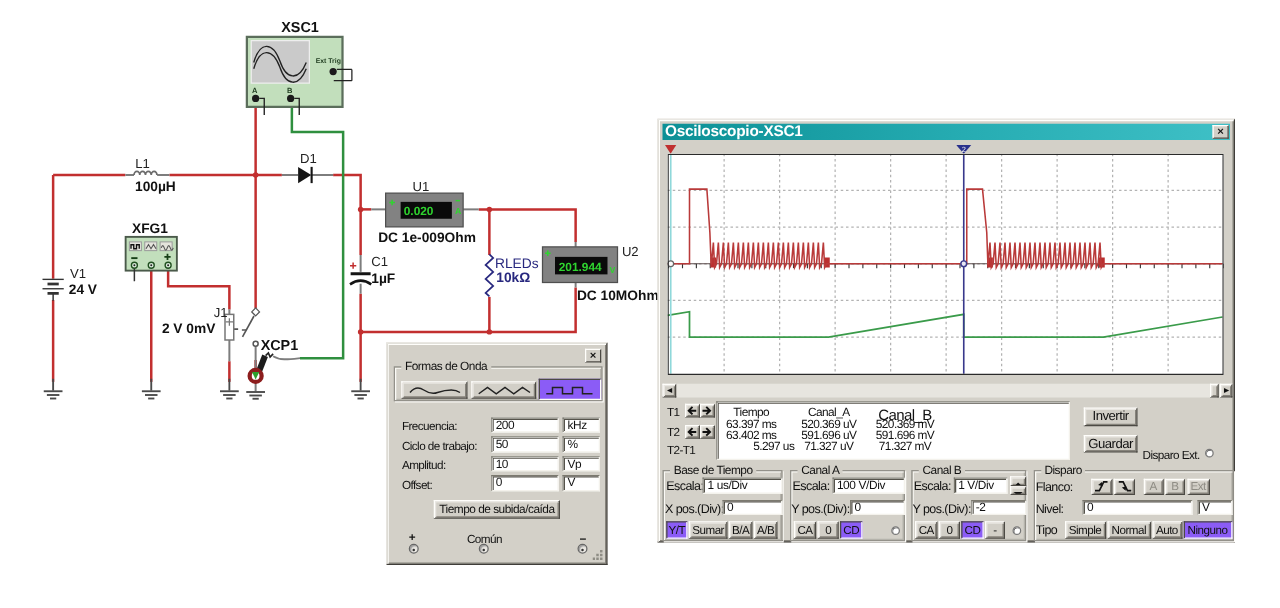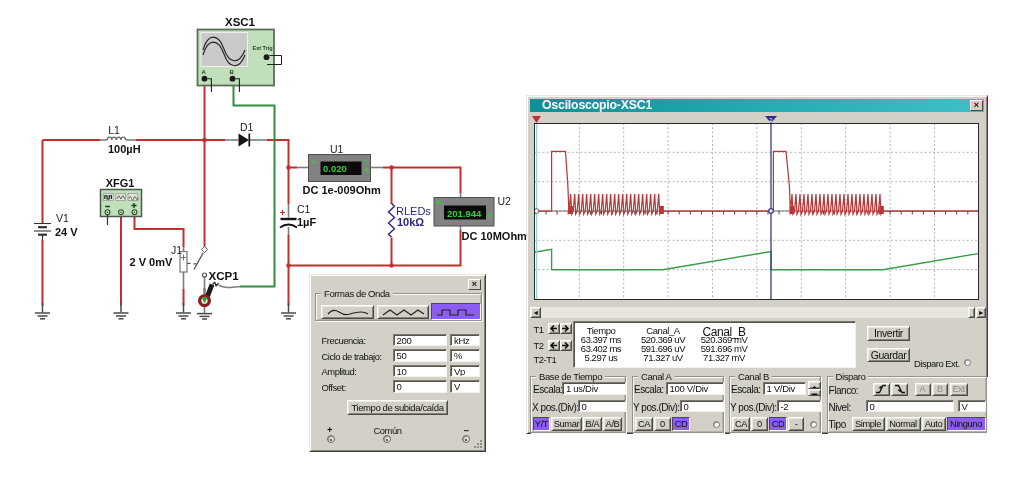--- a/index.html
+++ b/index.html
@@ -208,21 +208,21 @@
           <rect x="6" y="0" width="2" height="2"></rect>
           <rect x="3" y="3" width="2" height="2"></rect>
           <rect x="6" y="3" width="2" height="2"></rect>
           <rect x="0" y="6" width="2" height="2"></rect>
           <rect x="3" y="6" width="2" height="2"></rect>
           <rect x="6" y="6" width="2" height="2"></rect>
         </g>
       </svg>
     </div>
     <div class="abs win" style="left:526px;top:95px;width:462px;height:339px">
-      <div class="tb" style="left:3px;top:3px;width:454px;font-size:12.3px;letter-spacing:-0.2px;padding-left:12px;background:linear-gradient(90deg,#0c9096,#27adb3 55%,#3fc0c6)">Osciloscopio-XSC1</div>
+      <div class="tb" style="left:3px;top:3px;width:454px;font-size:12.3px;letter-spacing:-0.2px;padding-left:2px;background:linear-gradient(90deg,#0c9096,#27adb3 55%,#3fc0c6)">Osciloscopio-XSC1</div>
       <div class="xb" style="right:4px;top:4px">×</div>
       <svg class="abs" style="left:5px;top:20px" width="12" height="8">
         <polygon points="0,0 9,0 4.5,7" fill="#c03030"></polygon>
       </svg>
       <svg class="abs" style="left:238px;top:20px" width="13" height="8">
         <polygon points="0,0 12,0 6,7" fill="#28308c"></polygon>
         <text x="6" y="5.5" font-size="6" fill="#fff" text-anchor="middle">2</text>
       </svg>
       <div class="abs" style="left:7px;top:27px;width:445px;height:177px;background:#fff">
         <svg width="445" height="177" viewBox="0 0 445 177" style="position:absolute;left:0;top:0">
@@ -322,21 +322,21 @@
       <div class="abs fld" style="left:45.5px;top:225px;width:283px;height:46.5px"></div>
       <div class="lab" style="left:74px;top:228.5px;transform:translateX(-50%);font-size:9.5px">Tiempo</div>
       <div class="lab" style="left:136px;top:228.5px;transform:translateX(-50%);font-size:9.5px">Canal_A</div>
       <div class="lab" style="left:197px;top:228.5px;transform:translateX(-50%);font-size:12px">Canal_B</div>
       <div class="lab" style="left:74px;top:238.2px;transform:translateX(-50%);font-size:9.5px">63.397 ms</div>
       <div class="lab" style="left:136px;top:238.2px;transform:translateX(-50%);font-size:9.5px">520.369 uV</div>
       <div class="lab" style="left:197px;top:238.2px;transform:translateX(-50%);font-size:9.5px">520.369 mV</div>
       <div class="lab" style="left:74px;top:246.6px;transform:translateX(-50%);font-size:9.5px">63.402 ms</div>
       <div class="lab" style="left:136px;top:246.6px;transform:translateX(-50%);font-size:9.5px">591.696 uV</div>
       <div class="lab" style="left:197px;top:246.6px;transform:translateX(-50%);font-size:9.5px">591.696 mV</div>
-      <div class="lab" style="left:74px;top:255.8px;transform:translateX(-50%);font-size:9.5px">5.297 us</div>
+      <div class="lab" style="left:92px;top:255.8px;transform:translateX(-50%);font-size:9.5px">5.297 us</div>
       <div class="lab" style="left:136px;top:255.8px;transform:translateX(-50%);font-size:9.5px">71.327 uV</div>
       <div class="lab" style="left:197px;top:255.8px;transform:translateX(-50%);font-size:9.5px">71.327 mV</div>
       <div class="abs btn" style="left:340px;top:230px;width:43px;height:14.5px;line-height:13px;font-size:10.5px">Invertir</div>
       <div class="abs btn" style="left:340px;top:251.5px;width:43px;height:14.5px;line-height:13px;font-size:10.5px">Guardar</div>
       <div class="lab" style="left:387px;top:262px">Disparo Ext.</div>
       <div class="radio" style="left:437px;top:263px"></div>
       <div class="abs grp" style="left:3px;top:279.5px;width:96px;height:57px">
         <div class="glab">Base de Tiempo</div>
         <div class="lab" style="left:2px;top:7.5px;font-size:10px">Escala:</div>
         <div class="abs fld" style="left:31px;top:5.5px;width:64px;height:12.5px;line-height:11px">1 us/Div</div>

